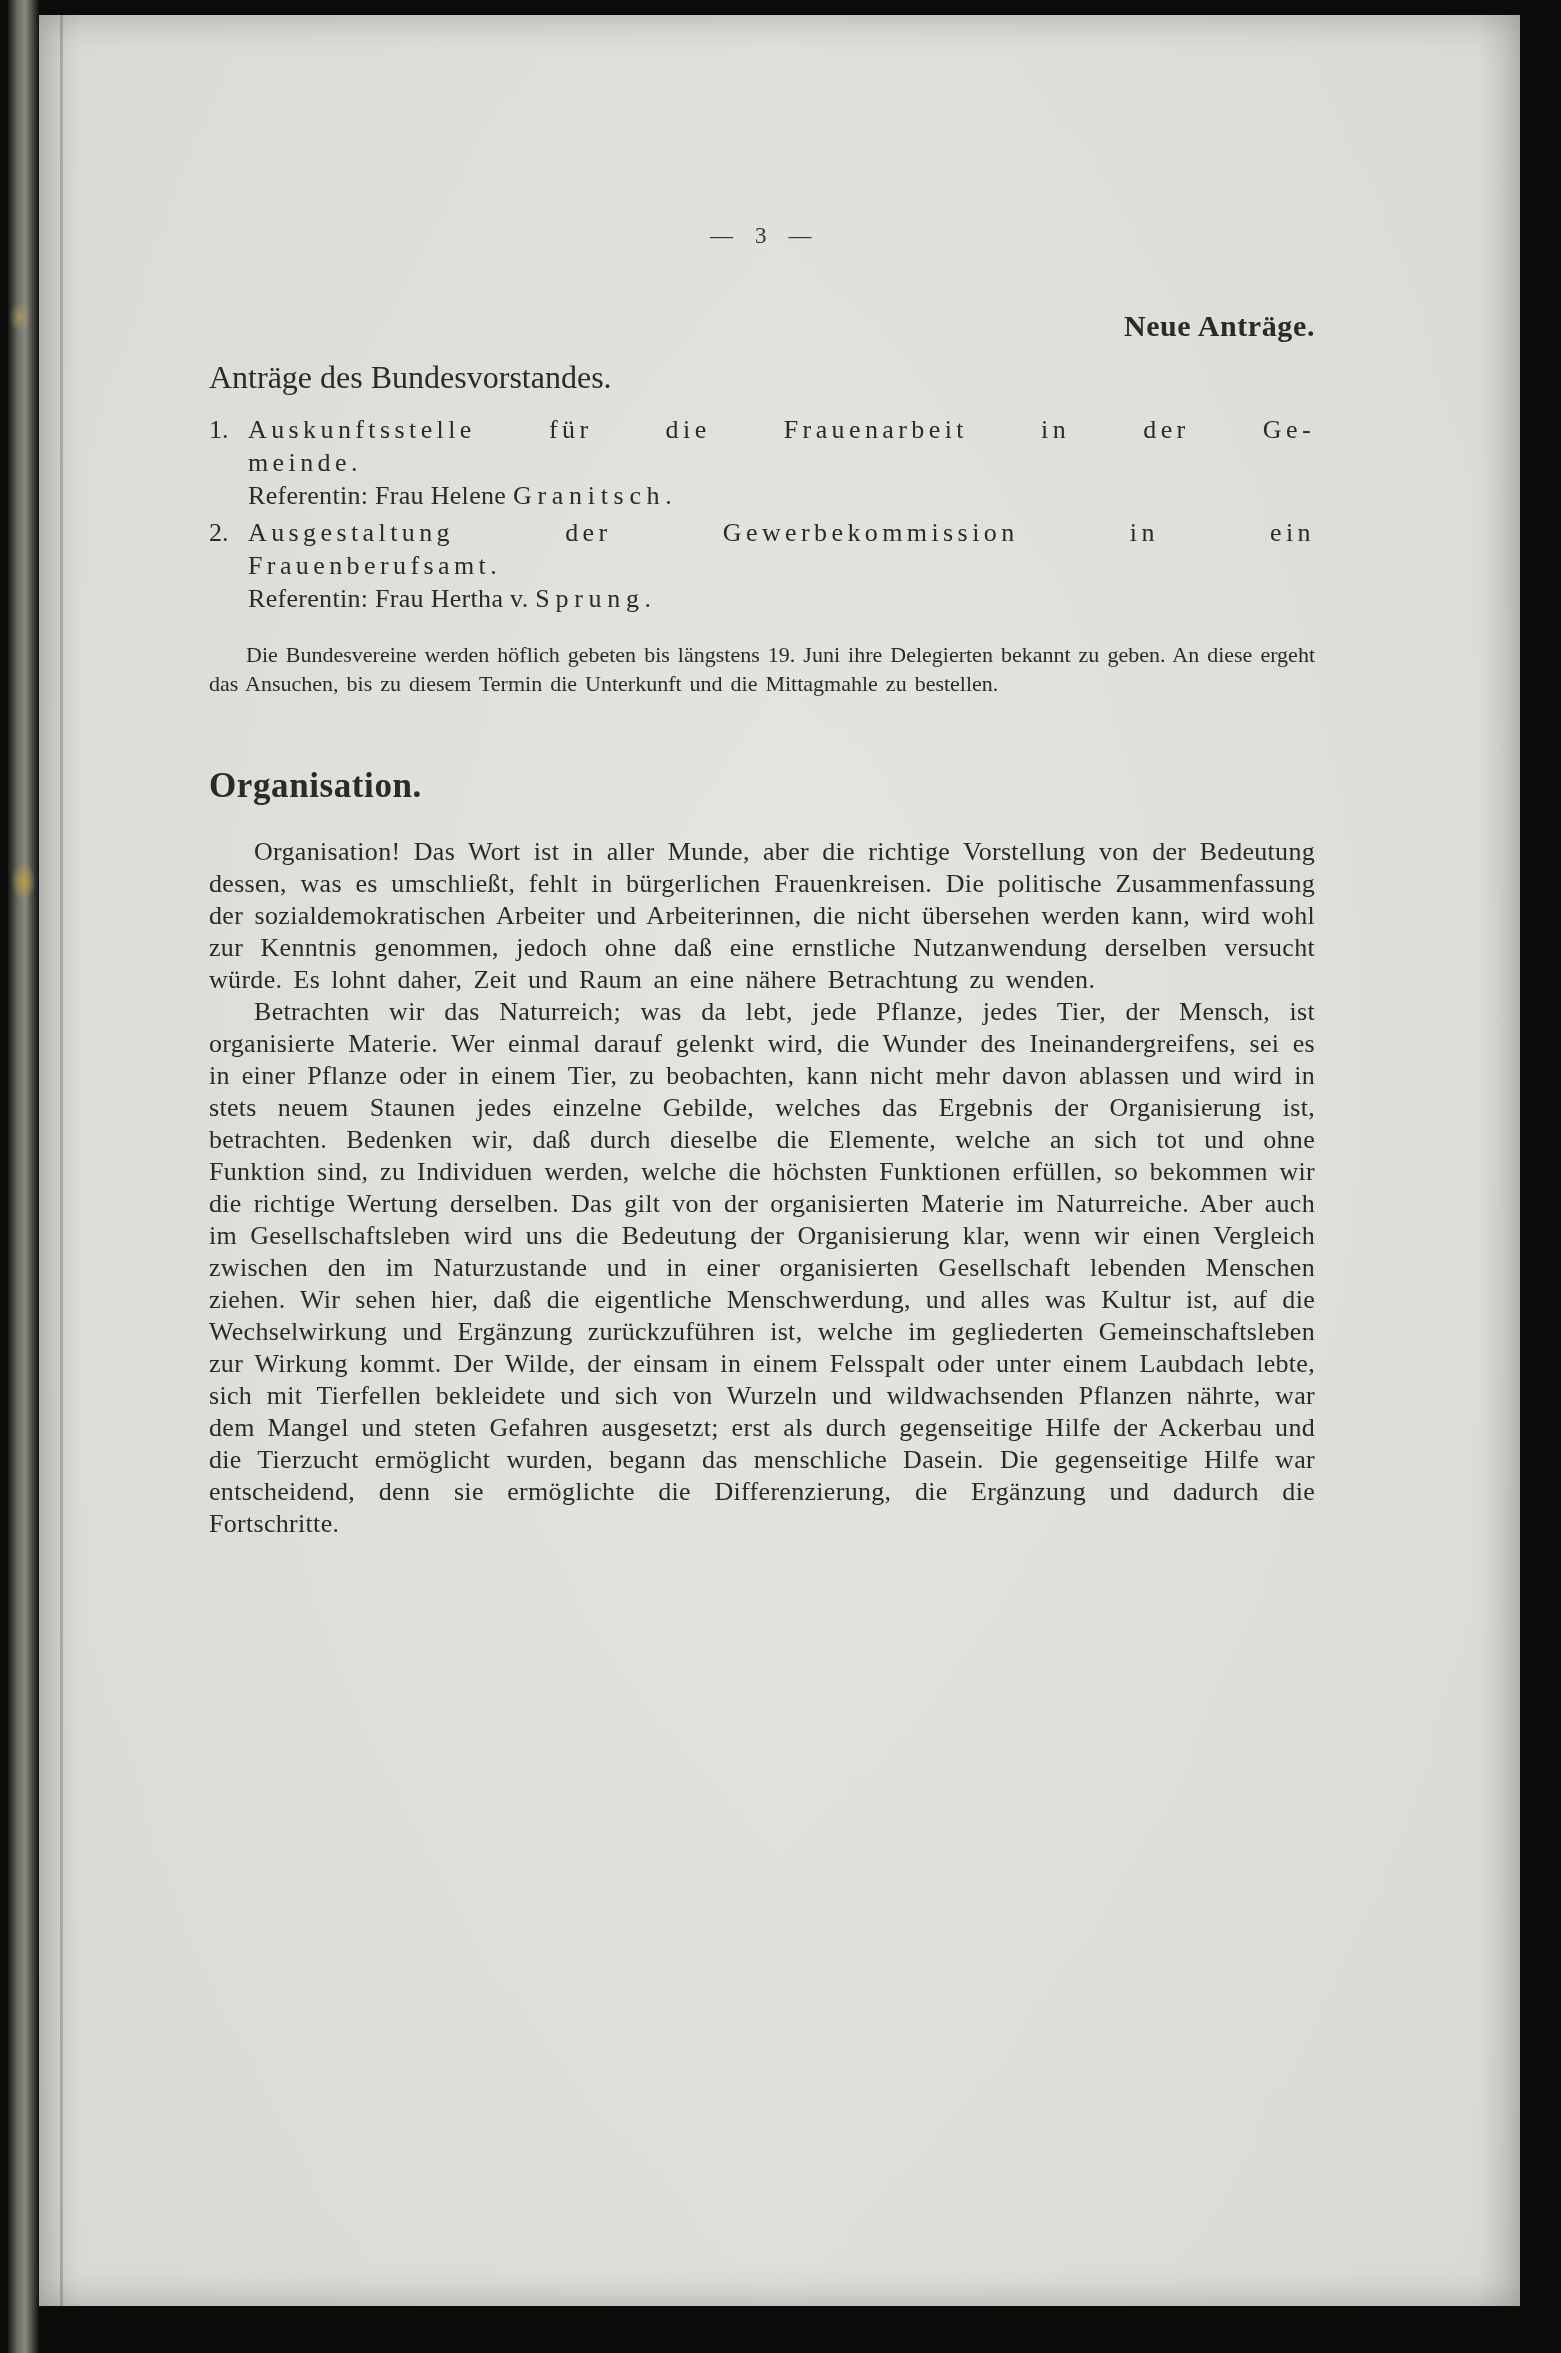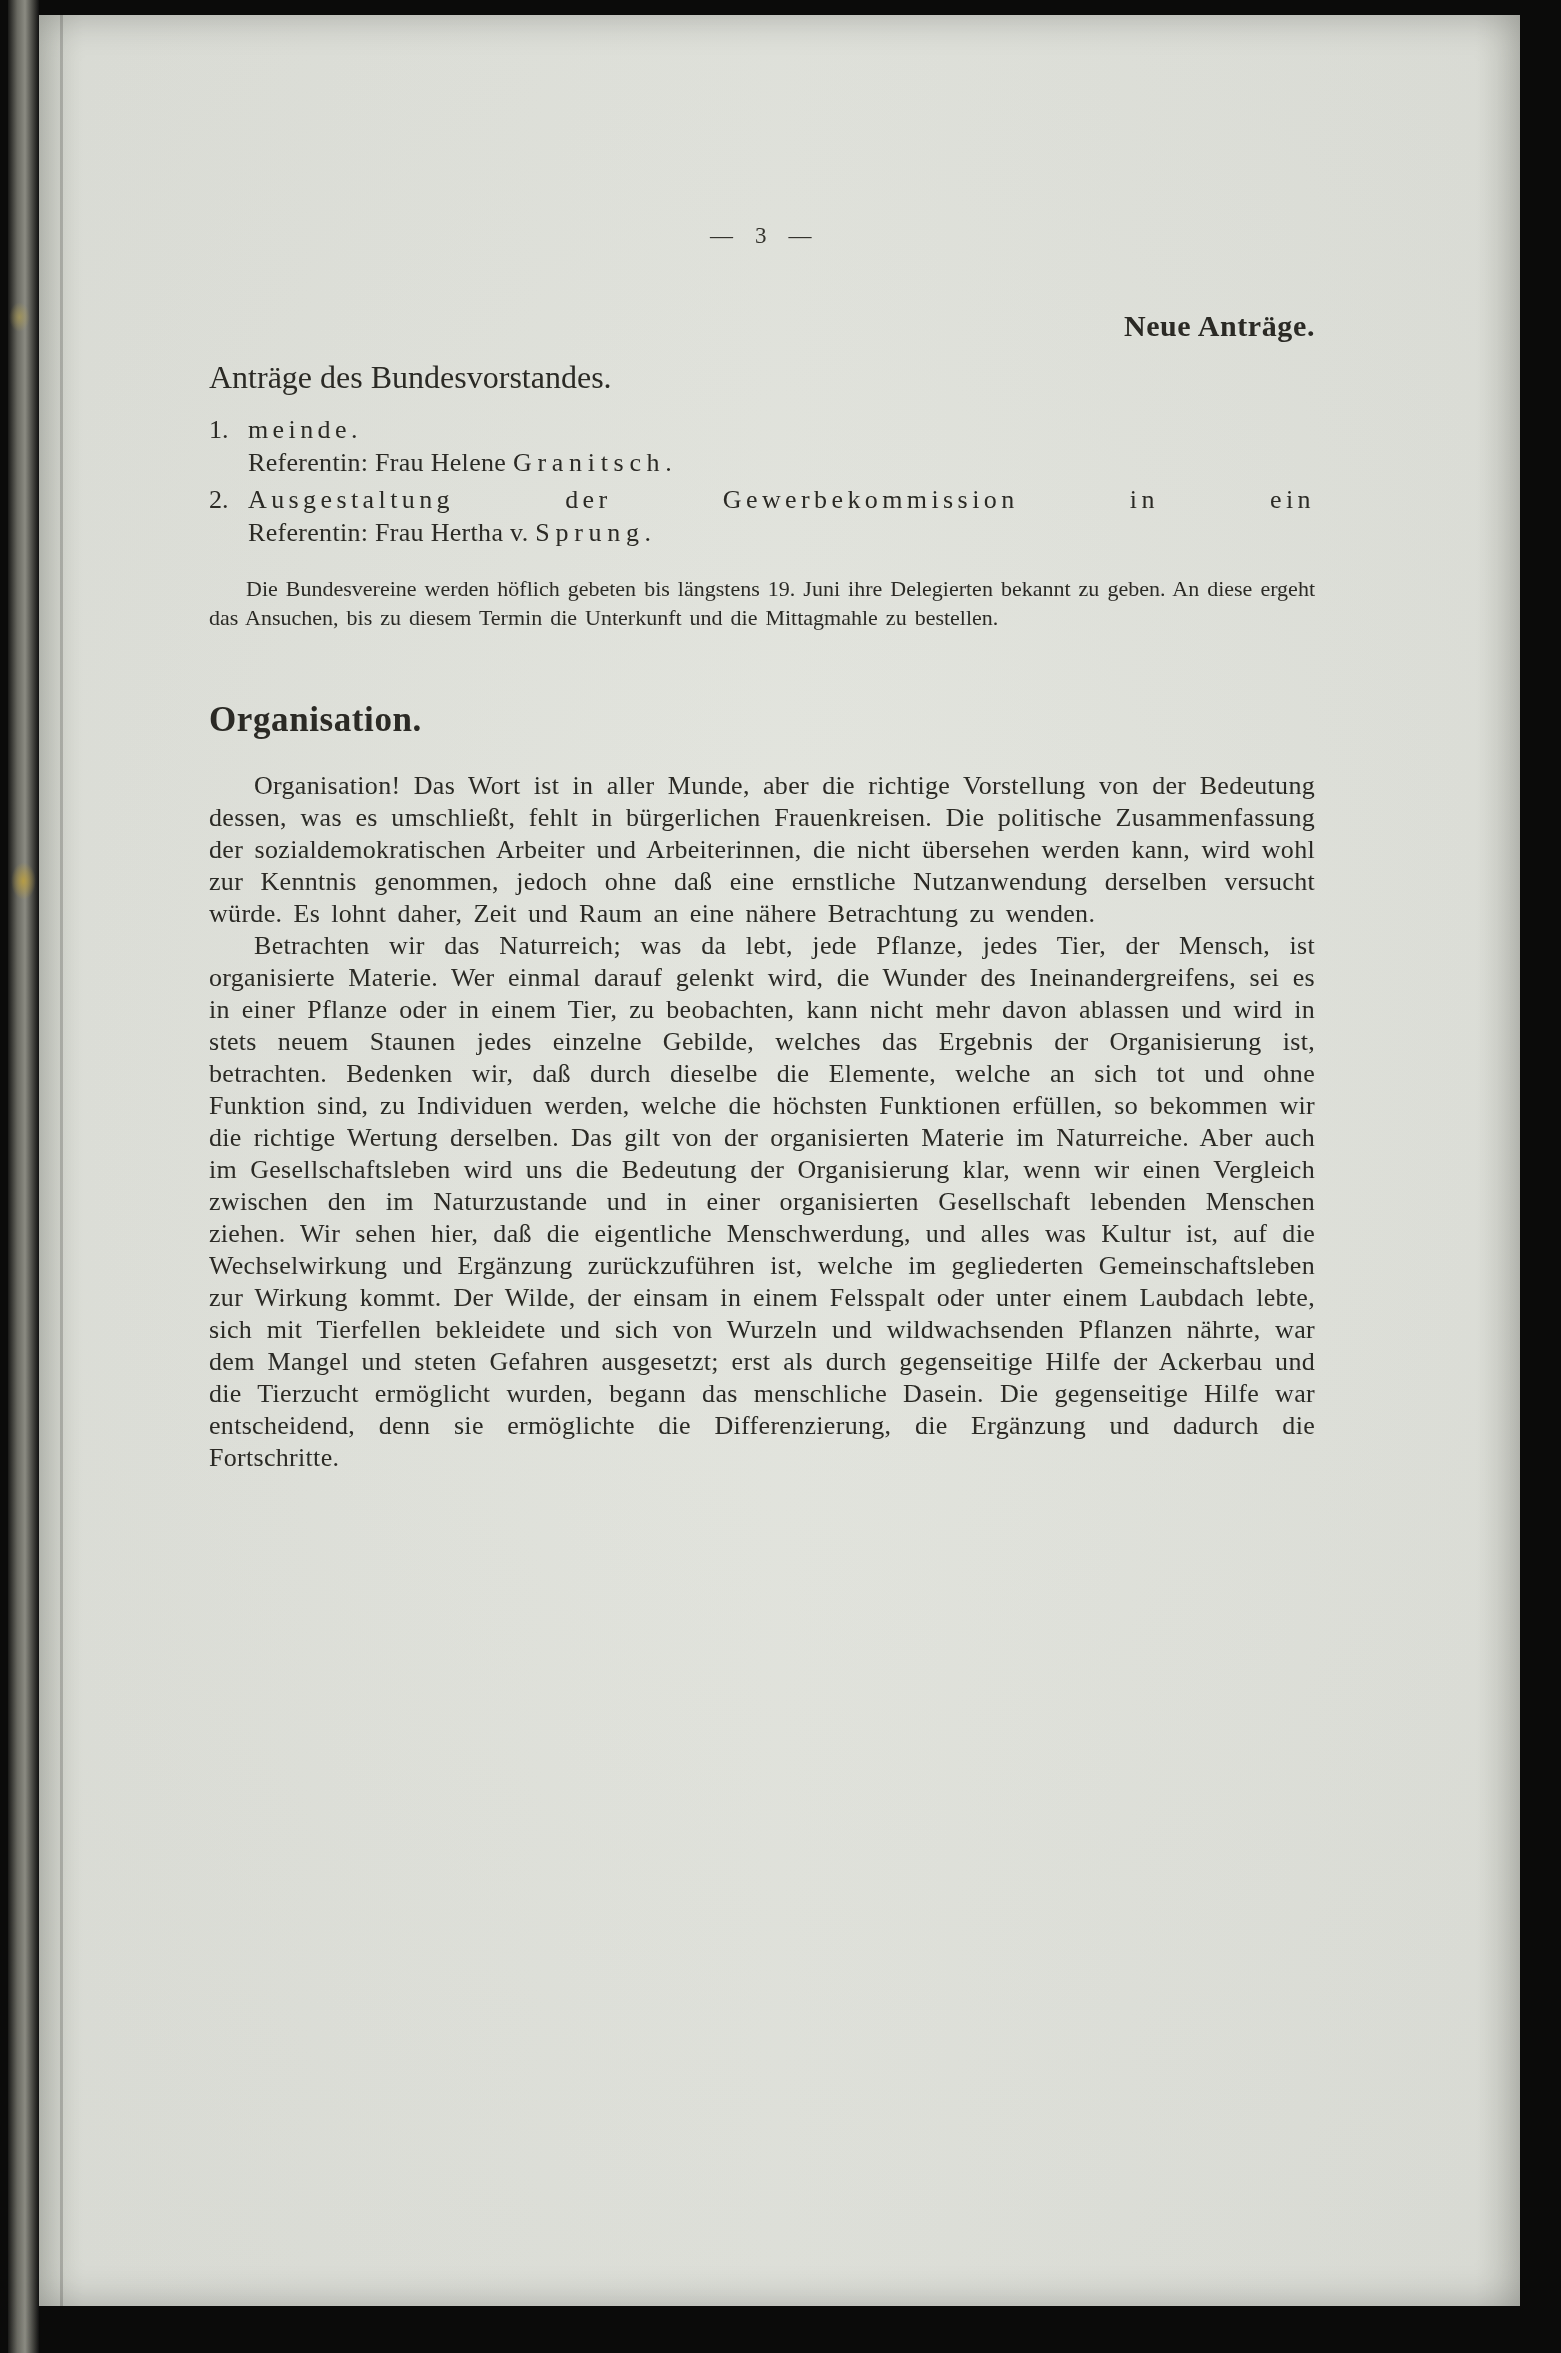--- a/index.html
+++ b/index.html
@@ -120,29 +120,31 @@
     <div class="content">
 
       <div class="page-number">— 3 —</div>
 
       <div class="h1">Neue Anträge.</div>
       <div class="h2">Anträge des Bundesvorstandes.</div>
 
       <div class="agenda-item">
         <div class="item-number">1.</div>
         <div class="item-body">
+          <div class="spread-line">Auskunftsstelle für die Frauenarbeit in der Ge-</div>
           <div class="plain-line">meinde.</div>
           <div class="referent-line"><span>Referentin: Frau Helene </span><span class="spaced-name">Granitsch.</span></div>
         </div>
       </div>
 
       <div class="agenda-item">
         <div class="item-number">2.</div>
         <div class="item-body">
           <div class="spread-line">Ausgestaltung der Gewerbekommission in ein</div>
+          <div class="plain-line">Frauenberufsamt.</div>
           <div class="referent-line"><span>Referentin: Frau Hertha v. </span><span class="spaced-name">Sprung.</span></div>
         </div>
       </div>
 
       <div class="notice">Die Bundesvereine werden höflich gebeten bis längstens 19. Juni ihre Delegierten bekannt zu geben. An diese ergeht das Ansuchen, bis zu diesem Termin die Unterkunft und die Mittagmahle zu bestellen.</div>
 
       <div class="article-title">Organisation.</div>
 
       <div class="para">Organisation! Das Wort ist in aller Munde, aber die richtige Vorstellung von der Bedeutung dessen, was es umschließt, fehlt in bürgerlichen Frauenkreisen. Die politische Zusammenfassung der sozialdemokratischen Arbeiter und Arbeiterinnen, die nicht übersehen werden kann, wird wohl zur Kenntnis genommen, jedoch ohne daß eine ernstliche Nutzanwendung derselben versucht würde. Es lohnt daher, Zeit und Raum an eine nähere Betrachtung zu wenden.</div>
       <div class="para">Betrachten wir das Naturreich; was da lebt, jede Pflanze, jedes Tier, der Mensch, ist organisierte Materie. Wer einmal darauf gelenkt wird, die Wunder des Ineinandergreifens, sei es in einer Pflanze oder in einem Tier, zu beobachten, kann nicht mehr davon ablassen und wird in stets neuem Staunen jedes einzelne Gebilde, welches das Ergebnis der Organisierung ist, betrachten. Bedenken wir, daß durch dieselbe die Elemente, welche an sich tot und ohne Funktion sind, zu Individuen werden, welche die höchsten Funktionen erfüllen, so bekommen wir die richtige Wertung derselben. Das gilt von der organisierten Materie im Naturreiche. Aber auch im Gesellschaftsleben wird uns die Bedeutung der Organisierung klar, wenn wir einen Vergleich zwischen den im Naturzustande und in einer organisierten Gesellschaft lebenden Menschen ziehen. Wir sehen hier, daß die eigentliche Menschwerdung, und alles was Kultur ist, auf die Wechselwirkung und Ergänzung zurückzuführen ist, welche im gegliederten Gemeinschaftsleben zur Wirkung kommt. Der Wilde, der einsam in einem Felsspalt oder unter einem Laubdach lebte, sich mit Tierfellen bekleidete und sich von Wurzeln und wildwachsenden Pflanzen nährte, war dem Mangel und steten Gefahren ausgesetzt; erst als durch gegenseitige Hilfe der Ackerbau und die Tierzucht ermöglicht wurden, begann das menschliche Dasein. Die gegenseitige Hilfe war entscheidend, denn sie ermöglichte die Differenzierung, die Ergänzung und dadurch die Fortschritte.</div>

